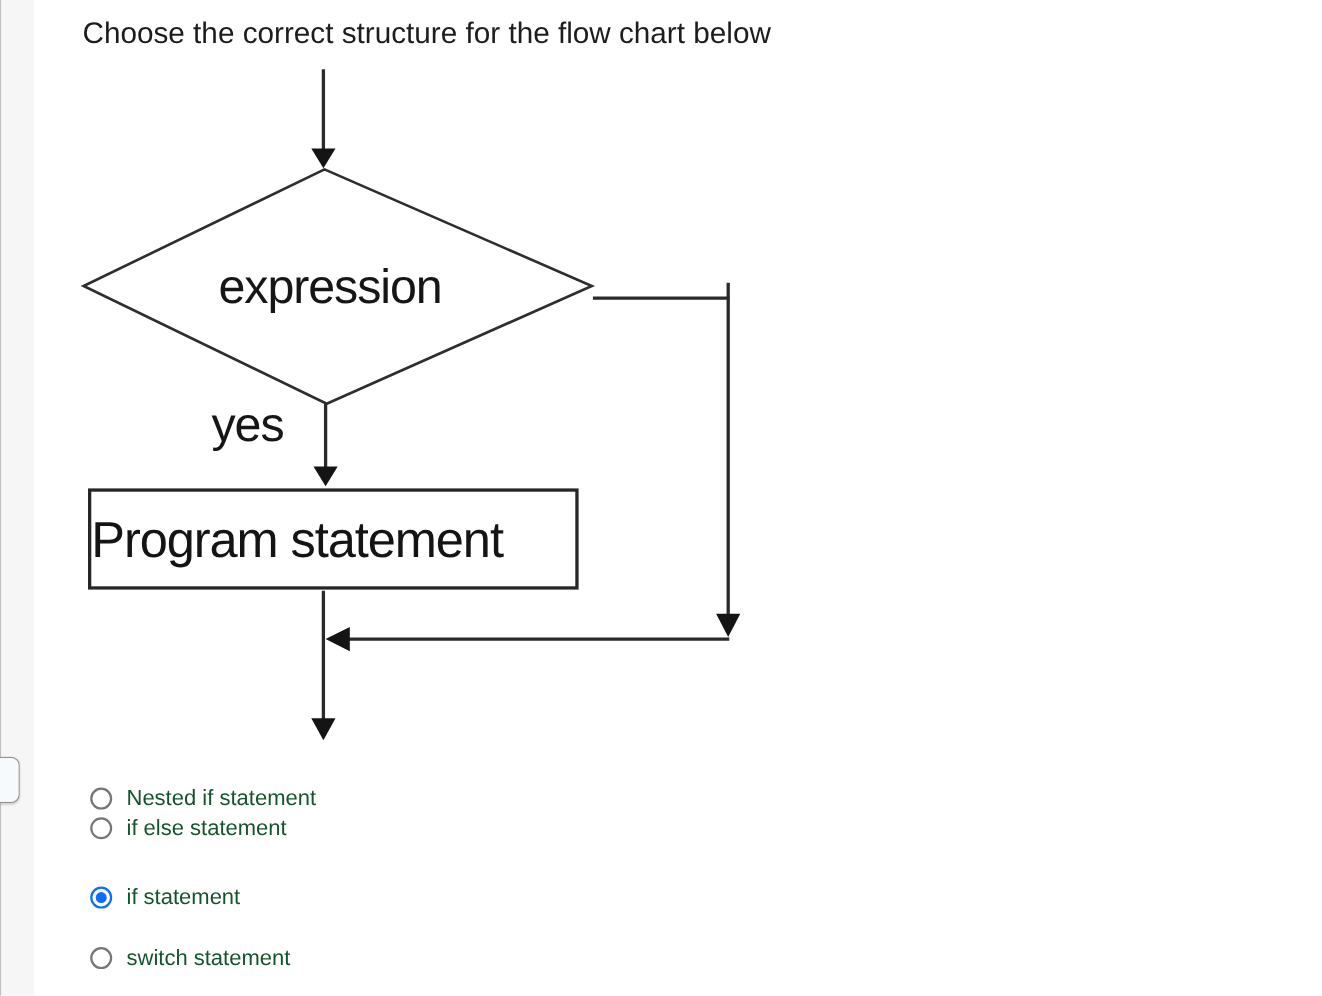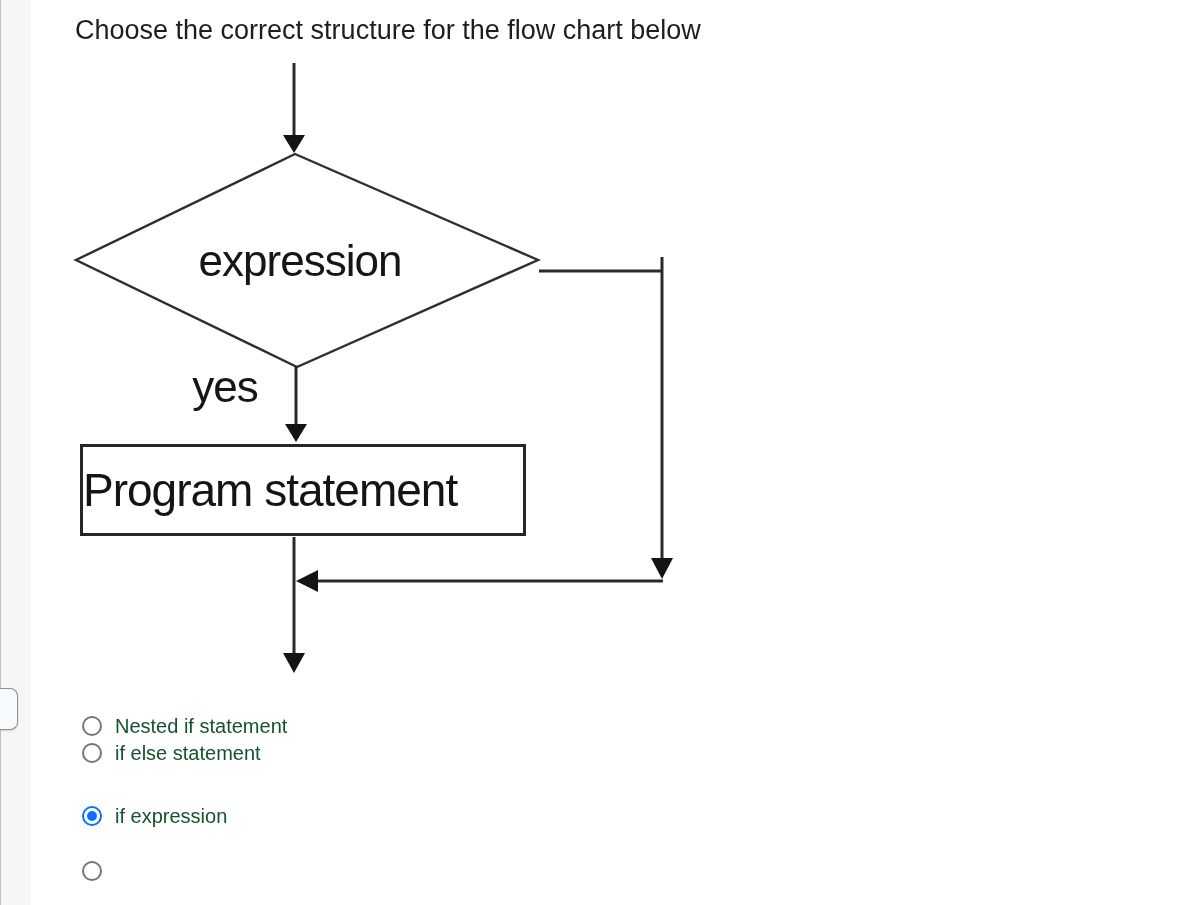--- a/index.html
+++ b/index.html
@@ -90,19 +90,20 @@
   <div class="option-row opt-1">
     <span class="radio"></span>
     <span class="option-label">Nested if statement</span>
   </div>
   <div class="option-row opt-2">
     <span class="radio"></span>
     <span class="option-label">if else statement</span>
   </div>
   <div class="option-row opt-3">
     <span class="radio selected"></span>
-    <span class="option-label">if expression</span>
+    <span class="option-label">if statement</span>
   </div>
   <div class="option-row opt-4">
     <span class="radio"></span>
+    <span class="option-label">switch statement</span>
   </div>
 
 </div>
 
 </body></html>

